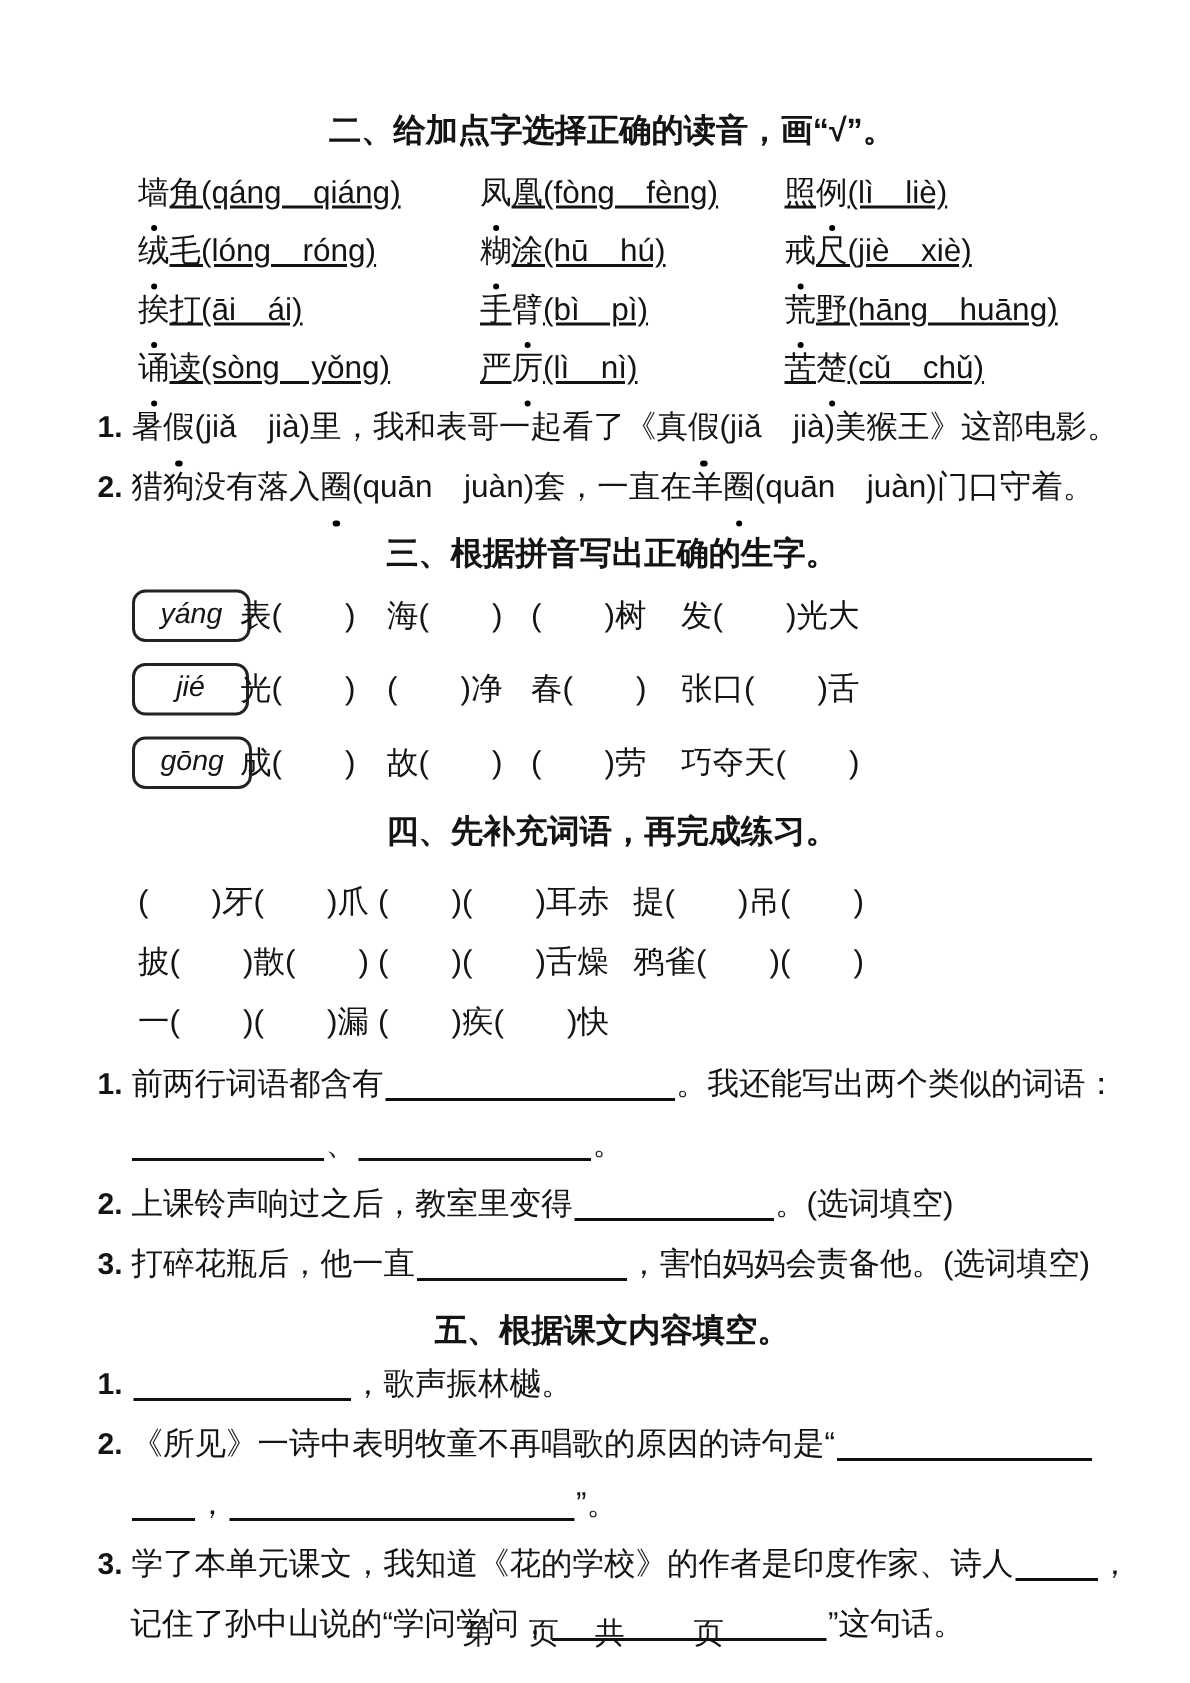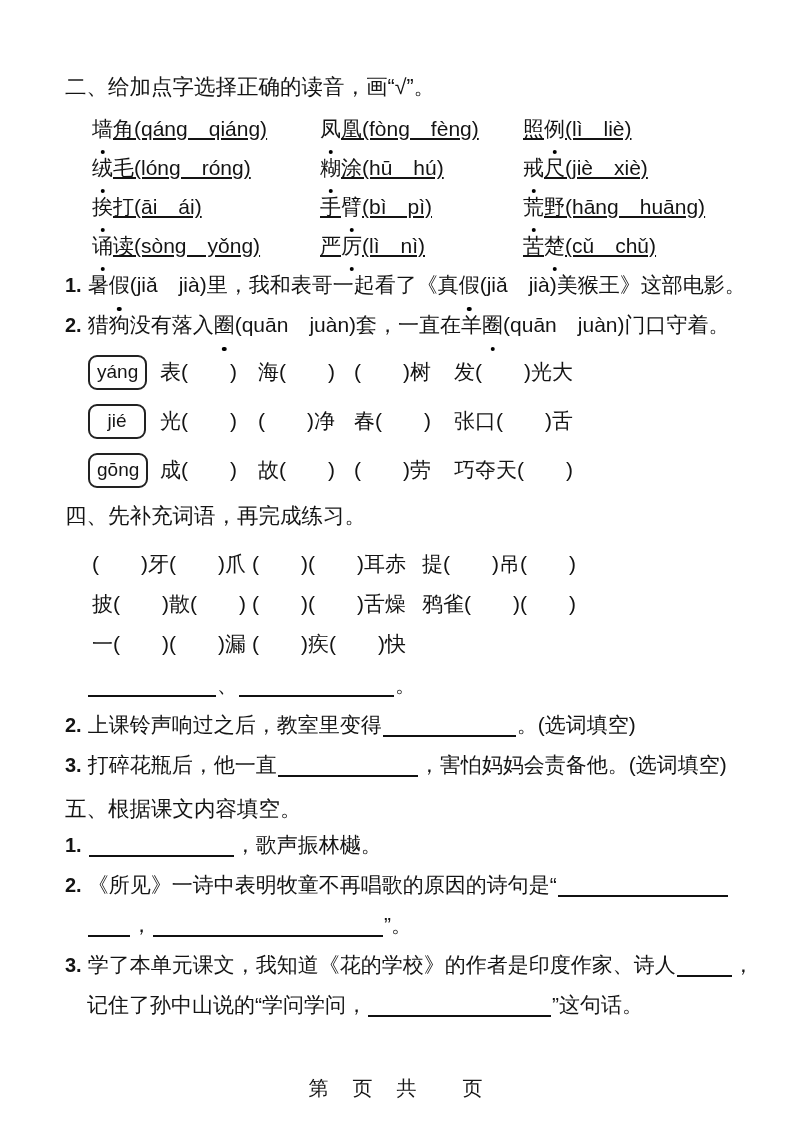--- a/index.html
+++ b/index.html
@@ -2,21 +2,21 @@
 <html><head>
 <meta charset="utf-8">
 <style>
   html,body{margin:0;padding:0;}
   body{
     width:793px;height:1122px;background:#ffffff;color:#141414;
     font-family:"Liberation Sans","DejaVu Sans",sans-serif;
     font-size:21px;position:relative;overflow:hidden;
   }
   .page{padding:72px 42px 0 65px;}
-  .sec-title{font-weight:400;font-size:21.5px;line-height:30px;white-space:nowrap;}
+  .sec-title{font-weight:700;font-size:21.5px;line-height:30px;white-space:nowrap;text-align:center;}
   
   .word-grid{
     display:grid;grid-template-columns:228px 203px auto;
     margin-left:27px;margin-top:7px;
   }
   .word-grid > span{line-height:39px;white-space:nowrap;text-decoration:underline;}
   
   .emph{position:relative;display:inline-block;}
   .emph::after{
     content:"";position:absolute;left:50%;bottom:-6px;transform:translateX(-50%);
@@ -28,22 +28,23 @@
   .qnum{font-weight:700;margin-right:6px;font-size:20px;}
   .blank{display:inline-block;height:2px;background:#111;vertical-align:-5px;margin:0 1px;}
   
   .py-rows{margin-top:8px;}
   .py-row{
     display:grid;grid-template-columns:72px 98px 96px 100px auto;
     align-items:center;margin-left:23px;margin-bottom:13px;height:36px;white-space:nowrap;
   }
   .pybox{
     justify-self:start;display:inline-flex;align-items:center;justify-content:center;
-    min-width:40px;height:31px;padding:0 7px;border:2px solid #222;border-radius:9px;
+    min-width:40px;height:31px;padding:0 17px;border:2px solid #222;border-radius:9px;
     font-size:19px;
+    font-style:italic;
   }
   
   .phrase-grid{
     display:grid;grid-template-columns:160px 170px auto;
     margin-left:27px;margin-top:13px;
   }
   .phrase-grid > span{line-height:40px;white-space:nowrap;}
   .questions{margin-top:1px;}
   .sp-top{margin-top:9px;}
   .footer{
@@ -72,20 +73,21 @@
         <span>严<span class="emph">厉</span>(lì　nì)</span>
         <span>苦<span class="emph">楚</span>(cǔ　chǔ)</span>
       </div>
     <div>
         <div class="qline"><span class="qnum">1.</span>暑<span class="emph">假</span>(jiǎ　jià)里，我和表哥一起看了《真<span class="emph">假</span>(jiǎ　jià)美猴王》这部电影。</div>
         <div class="qline"><span class="qnum">2.</span>猎狗没有落入<span class="emph">圈</span>(quān　juàn)套，一直在羊<span class="emph">圈</span>(quān　juàn)门口守着。</div>
       </div>
   </div>
 
   <div class="sp-top">
+    <div class="sec-title">三、根据拼音写出正确的生字。</div>
     <div class="py-rows">
         <div class="py-row">
           <span class="pybox">yáng</span>
           <span>表(　　)</span>
           <span>海(　　)</span>
           <span>(　　)树</span>
           <span>发(　　)光大</span>
         </div>
         <div class="py-row">
           <span class="pybox">jié</span>
@@ -110,20 +112,21 @@
         <span>(　　)牙(　　)爪</span>
         <span>(　　)(　　)耳赤</span>
         <span>提(　　)吊(　　)</span>
         <span>披(　　)散(　　)</span>
         <span>(　　)(　　)舌燥</span>
         <span>鸦雀(　　)(　　)</span>
         <span>一(　　)(　　)漏</span>
         <span>(　　)疾(　　)快</span>
       </div>
     <div class="questions">
+        <div class="qline"><span class="qnum">1.</span>前两行词语都含有<span class="blank" style="width: 193px;"></span>。我还能写出两个类似的词语：</div>
         <div class="qline indent"><span class="blank" style="width: 128px;"></span>、<span class="blank" style="width: 155px;"></span>。</div>
         <div class="qline"><span class="qnum">2.</span>上课铃声响过之后，教室里变得<span class="blank" style="width: 133px;"></span>。(选词填空)</div>
         <div class="qline"><span class="qnum">3.</span>打碎花瓶后，他一直<span class="blank" style="width: 140px;"></span>，害怕妈妈会责备他。(选词填空)</div>
       </div>
   </div>
 
   <div class="sp-top">
     <div class="sec-title">五、根据课文内容填空。</div>
     <div class="questions">
         <div class="qline"><span class="qnum">1.</span><span class="blank" style="width: 145px;"></span>，歌声振林樾。</div>

